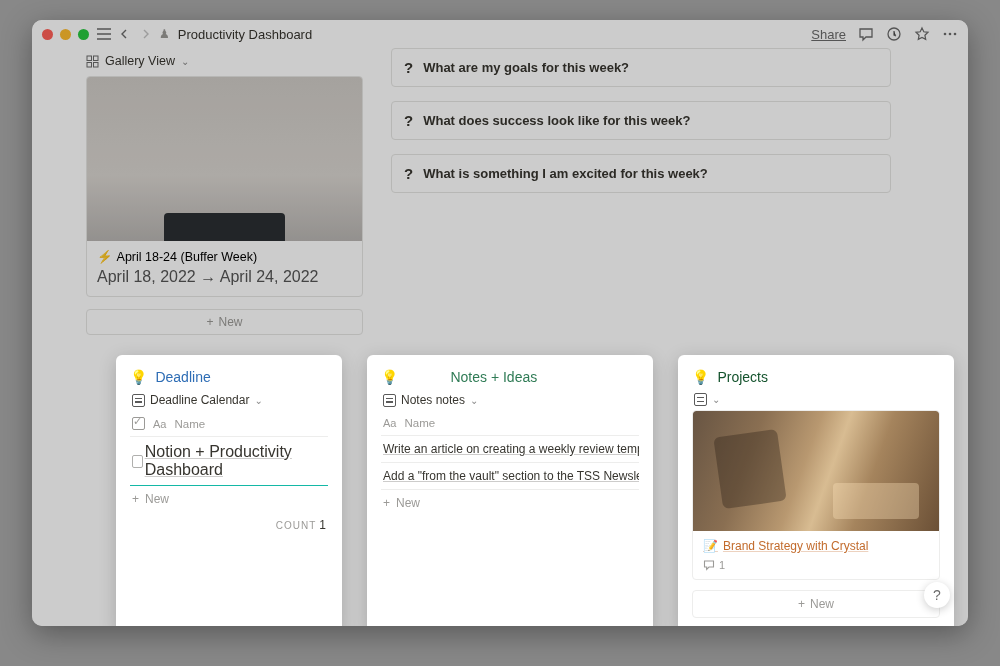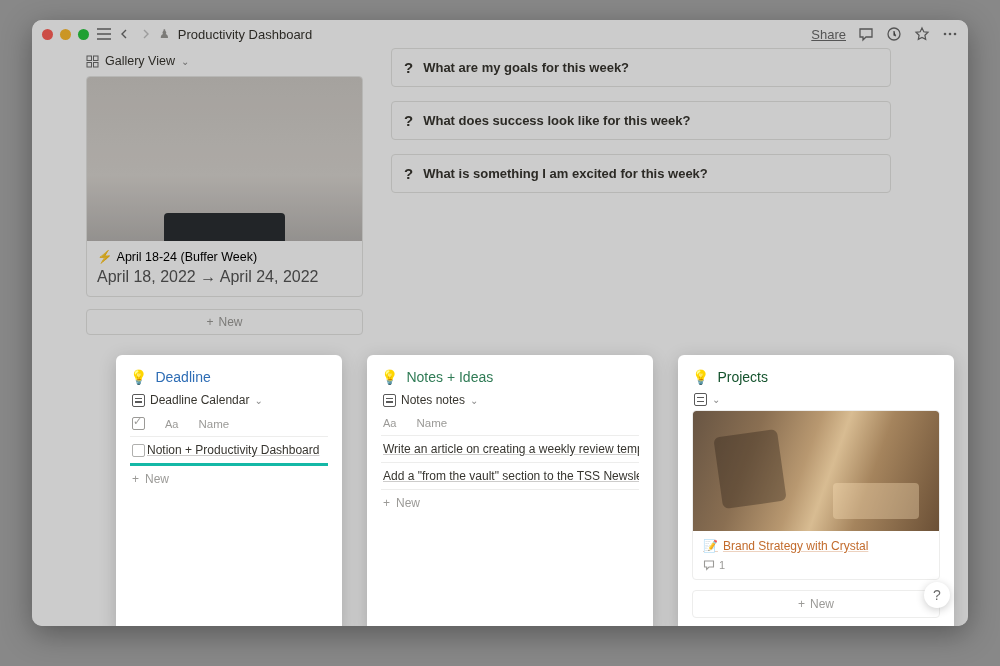--- a/index.html
+++ b/index.html
@@ -49,37 +49,37 @@
   .cards-row { position:absolute; left:84px; right:44px; top:335px; display:flex; gap:25px; z-index:10; }
   .card { background:#fff; border-radius:6px; box-shadow: 0 4px 18px rgba(0,0,0,.18); padding:14px 14px 14px 14px; flex-shrink:0;}
   .card.cal { width: 226px; }
   .card.notes { width: 286px; }
   .card.proj { width: 276px; }
   
   .card-head { display:flex; align-items:center; gap:8px; margin-bottom:8px;}
   .bulb { font-size:14px;}
   .card-title { font-size:14px; font-weight:500; }
   .card.cal .card-title { color:#2e6db5; }
-  .card.notes .card-title { color:#2f7b55; }
+  .card.notes .card-title { color:#2f7b55;margin-left:44px; }
   .card.proj .card-title { color:#14532d; }
   
   .view-sel { display:flex; align-items:center; gap:5px; font-size:12px; color:#37352f; margin: 2px 0 4px 2px; cursor:pointer;}
   .view-sel .sq { width:13px; height:13px; border:1.3px solid #5a5a5a; border-radius:2px; position:relative;}
   .view-sel .sq::before, .view-sel .sq::after { content:""; position:absolute; background:#5a5a5a; }
   .view-sel .sq::before { left:2px; right:2px; top:3px; height:1.2px;}
   .view-sel .sq::after { left:2px; right:2px; bottom:3px; height:1.2px;}
   .chev-down { font-size:10px; color:#8a8a8a;}
   
-  .col-header { display:flex; align-items:center; gap:20px; font-size:11.5px; color:#9b9a97; padding:6px 2px; border-bottom:1px solid #ededec;}
+  .col-header { display:flex; align-items:center; gap:8px; font-size:11.5px; color:#9b9a97; padding:6px 2px; border-bottom:1px solid #ededec;}
   .checkbox { width:13px; height:13px; border:1.3px solid #b0b0ae; border-radius:2px;}
   .checkbox.checked { background:#fff; border-color:#9b9a97; position:relative;}
   .checkbox.checked::after { content:"✓"; position:absolute; top:-3px; left:0px; font-size:11px; color:#9b9a97;}
   .aa { font-size:11px;}
   
-  .row-item { display:flex; align-items:center; gap:2px; padding:6px 2px; border-bottom:3px solid #14b8a6; font-size:12px;}
+  .row-item { display:flex; align-items:center; gap:2px; padding:6px 2px; border-bottom:1px solid #14b8a6; font-size:16px;}
   .row-item .tx { color:#37352f; text-decoration:underline; text-decoration-color:rgba(55,53,47,.25); cursor:pointer;}
   
   .new-row { display:flex; align-items:center; gap:6px; padding:6px 2px; color:#9b9a97; font-size:12px; cursor:pointer;}
   .count { text-align:right; font-size:10px; letter-spacing:1px; color:#9b9a97; padding:6px 2px 0 2px;}
   .count .n { color:#37352f; letter-spacing:0; font-size:12px; margin-left:3px;}
   
   .notes-row { padding:6px 2px; border-bottom:1px solid #ededec; font-size:12px; color:#37352f; text-decoration:underline; text-decoration-color:rgba(55,53,47,.25); white-space:nowrap; overflow:hidden; text-overflow:clip; cursor:pointer;}
   
   .proj-gallery-img { height:120px; border-radius:3px 3px 0 0; background: linear-gradient(110deg,#685543 0%, #8a6f52 25%, #b89870 45%, #d8bc92 55%, #a5845d 70%, #6b5036 100%); position:relative; overflow:hidden;}
   .proj-gallery-img::before { content:""; position:absolute; left:10%; top:18%; width:26%; height:60%; background:rgba(40,30,20,.35); border-radius:6px; transform:rotate(-8deg);}
@@ -219,20 +219,23 @@
         <span>Name</span>
       </div>
       <div class="row-item">
         <span class="checkbox"></span>
         <span class="tx">Notion + Productivity Dashboard</span>
       </div>
       <div class="new-row">
         <span>+</span>
         <span>New</span>
       </div>
+      <div class="count">
+        <span>COUNT</span><span class="n">1</span>
+      </div>
     </div>
 
     <div class="card notes">
       <div class="card-head">
         <span class="bulb">💡</span>
         <span class="card-title">Notes + Ideas</span>
       </div>
       <div class="view-sel">
         <span class="sq"></span>
         <span>Notes notes</span>

